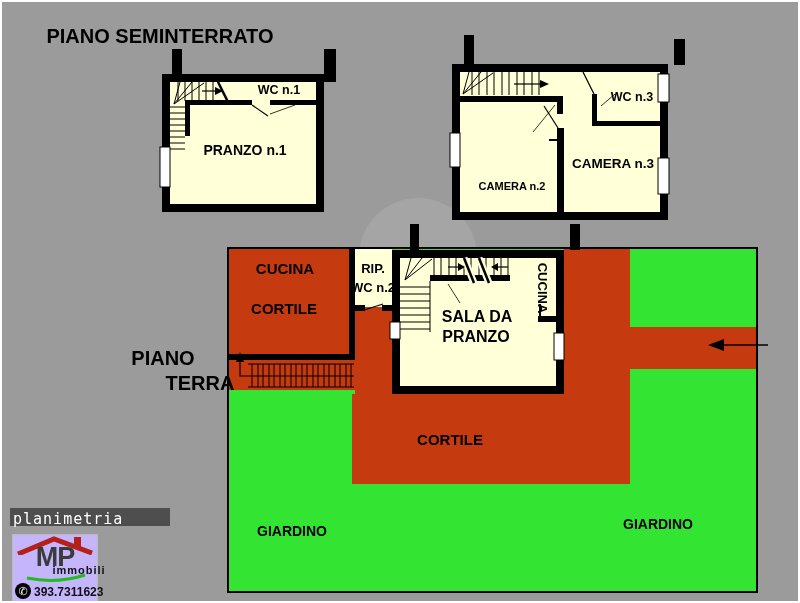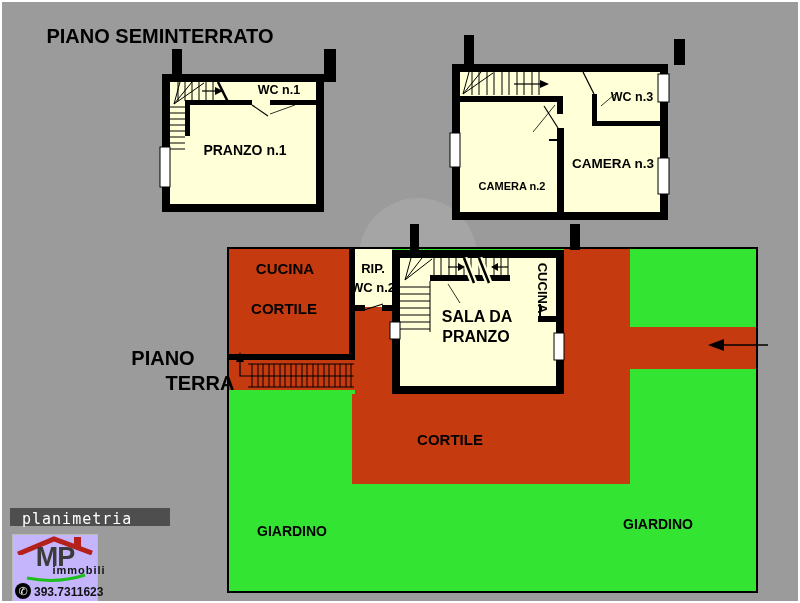--- a/index.html
+++ b/index.html
@@ -36,21 +36,21 @@
   }
   #linework{position:absolute;left:0;top:0;z-index:5;pointer-events:none;}
   .watermark{
     position:absolute;left:357px;top:196px;width:118px;height:118px;
     border-radius:50%;background:rgba(255,255,255,0.10);z-index:0;
   }
   .caption-bar{
     position:absolute;left:8px;top:506px;width:160px;height:18px;
     background:var(--bar-bg,#4E4E4E);color:var(--bar-text,#fff);
     font-family:"DejaVu Sans Mono",monospace;font-size:15px;line-height:22px;
-    padding-left:12px;letter-spacing:1px;box-sizing:border-box;z-index:10;
+    padding-left:3px;letter-spacing:1px;box-sizing:border-box;z-index:10;
   }
   .logo-box{
     position:absolute;left:10px;top:532px;width:86px;height:86px;
     background:#c4b5fd;z-index:10;border:1px solid #bbb;box-sizing:border-box;
   }
   .logo-mp{
     position:absolute;left:50%;top:22px;transform:translate(-50%,-50%);
     font-size:27px;font-weight:700;color:#3b3b3b;letter-spacing:-1px;
   }
   .logo-sub{

